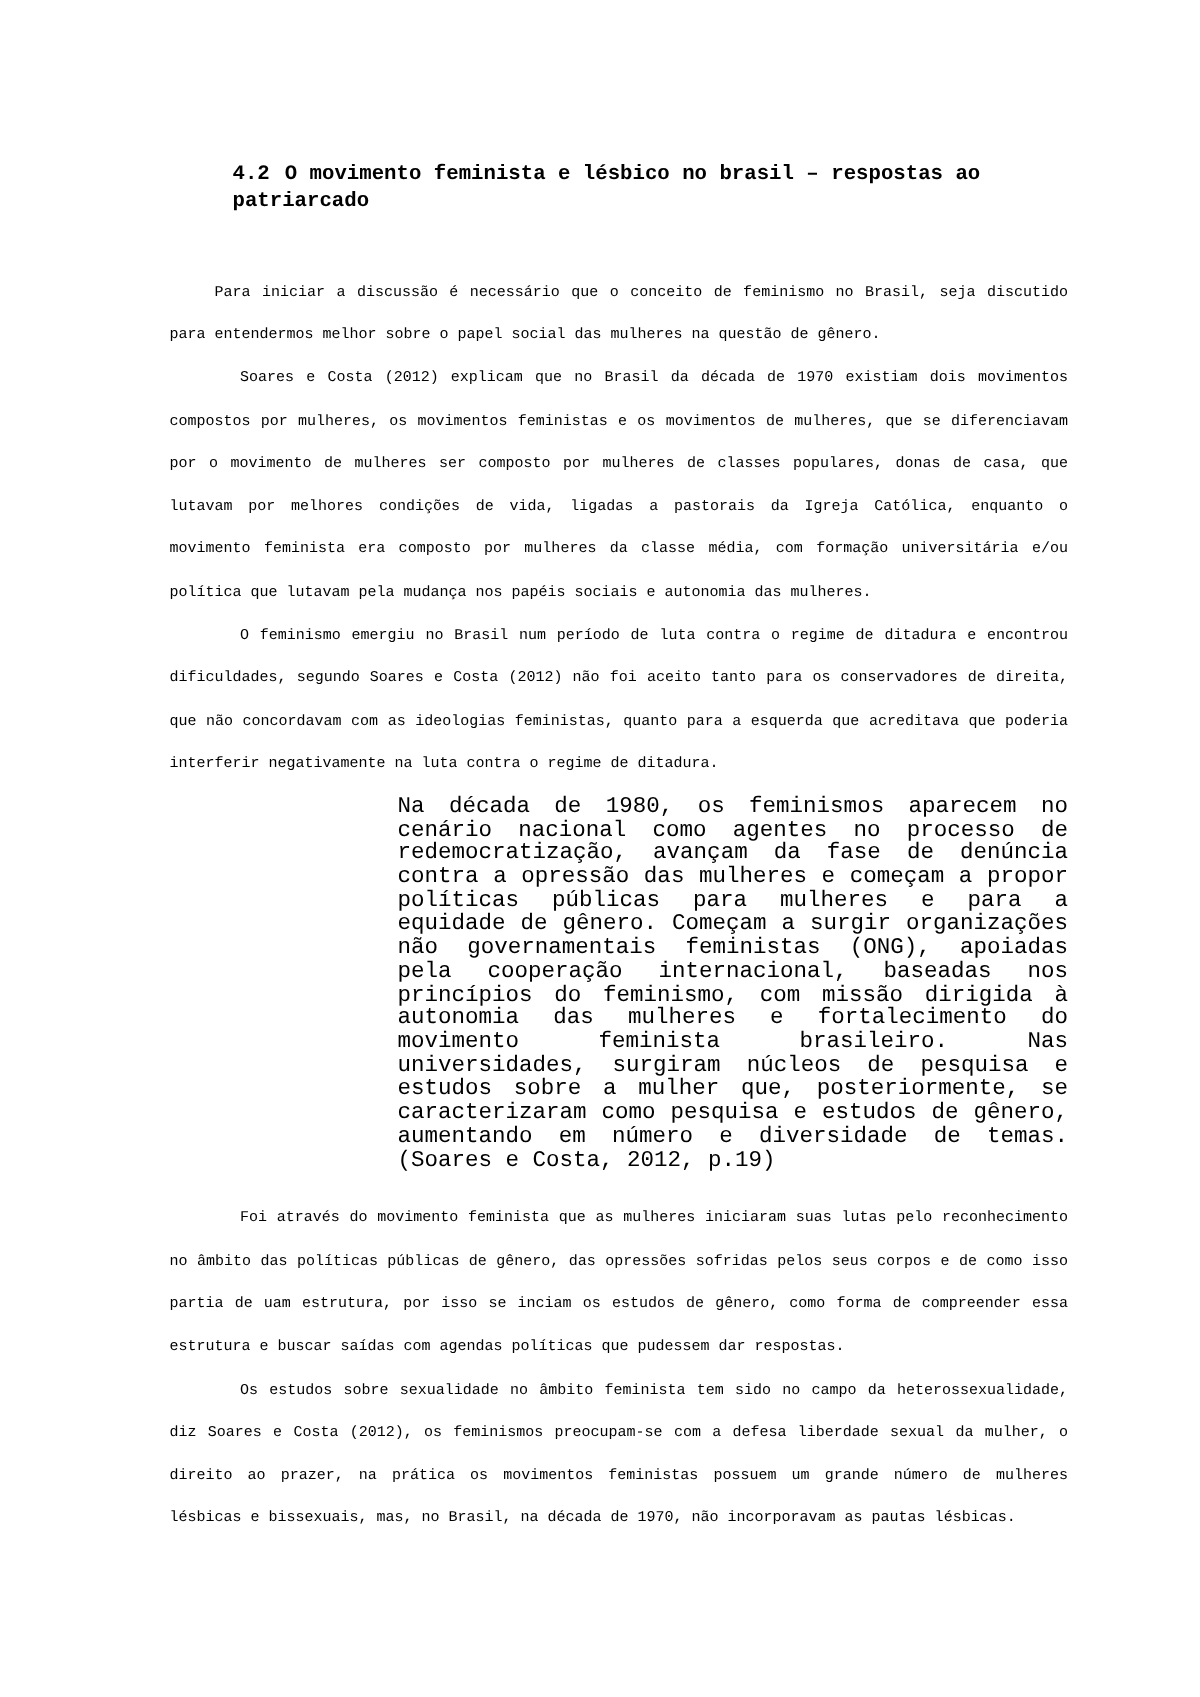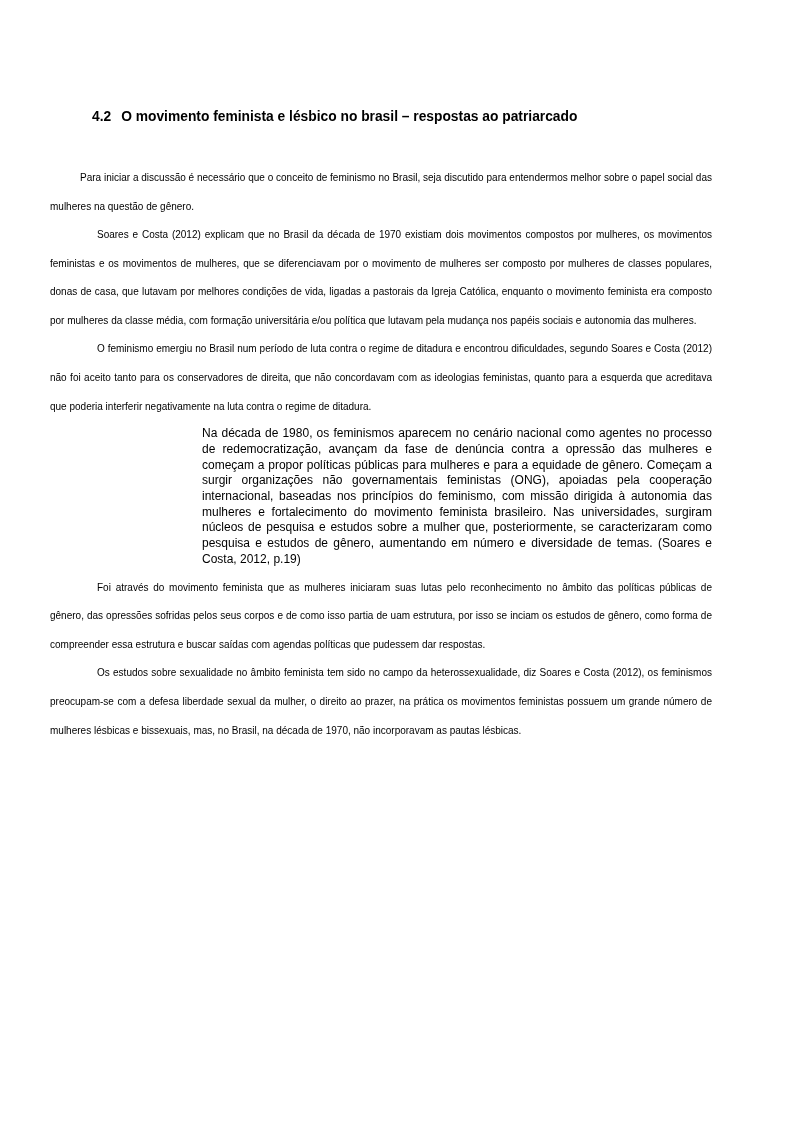--- a/index.html
+++ b/index.html
@@ -7,23 +7,23 @@
   html, body {
     background: #ffffff;
   }
 
   .page {
     position: relative;
     width: 800px;
     height: 1131px;
     margin: 0 auto;
     background: #ffffff;
-    font-family: Liberation Sans, sans-serif;
+    font-family: Liberation Mono, monospace;
     color: #000000;
-    padding: 108px 88px 40px 50px;
+    padding: 108px 88px 40px 113px;
     overflow: hidden;
   }
 
   .section-heading {
     font-size: 13.8px;
     font-weight: bold;
     line-height: 1.3;
     margin-left: 42px;
     margin-bottom: 38px;
     text-align: left;
@@ -40,22 +40,22 @@
     text-align: justify;
     text-justify: inter-word;
   }
 
   .indent-small { text-indent: 30px; }
   .indent-large { text-indent: 47px; }
 
   .block-quote {
     margin-left: 152px;
     margin-top: 5px;
-    margin-bottom: 6px;
-    font-size: 12px;
+    margin-bottom: 18px;
+    font-size: 15px;
     line-height: 15.7px;
     text-align: justify;
     text-justify: inter-word;
   }
 </style>
 </head>
 <body>
 
 <div class="page">
 

